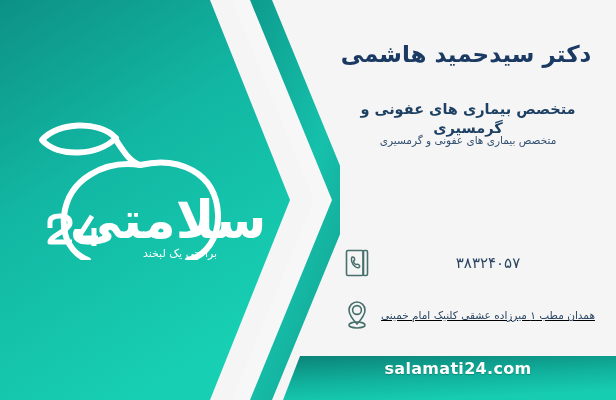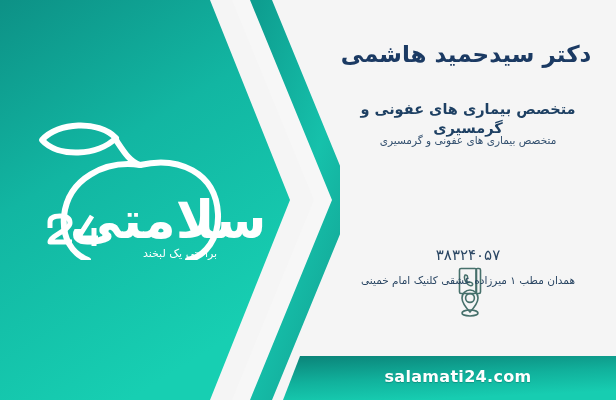--- a/index.html
+++ b/index.html
@@ -108,34 +108,34 @@
     color: #33506f;
     font-size: 10.5px;
     direction: rtl;
     line-height: 1.3;
   }
 
   
   .contact-row {
     position: absolute;
     display: flex;
-    flex-direction: column;
     align-items: center;
     justify-content: flex-end;
     direction: rtl;
   }
   .contact-phone {
     right: 18px;
     top: 246px;
     width: 266px;
   }
   .contact-address {
     right: 18px;
-    top: 274px;
+    top: 298px;
     width: 266px;
+    text-decoration: underline;
   }
   .contact-icon {
     flex: 0 0 auto;
     width: 30px;
     height: 34px;
     margin-right: 0;
     margin-left: 10px;
     order: 2;
     display: flex;
     align-items: center;
@@ -164,21 +164,21 @@
     position: absolute;
     left: 0;
     bottom: 0;
     width: 616px;
     height: 44px;
     pointer-events: none;
   }
   .bottom-url {
     position: absolute;
     left: 300px;
-    bottom: 4px;
+    bottom: 12px;
     width: 316px;
     height: 40px;
     display: flex;
     align-items: center;
     justify-content: center;
     color: #ffffff;
     font-size: 16px;
     font-weight: bold;
     letter-spacing: 0.3px;
     direction: ltr;

